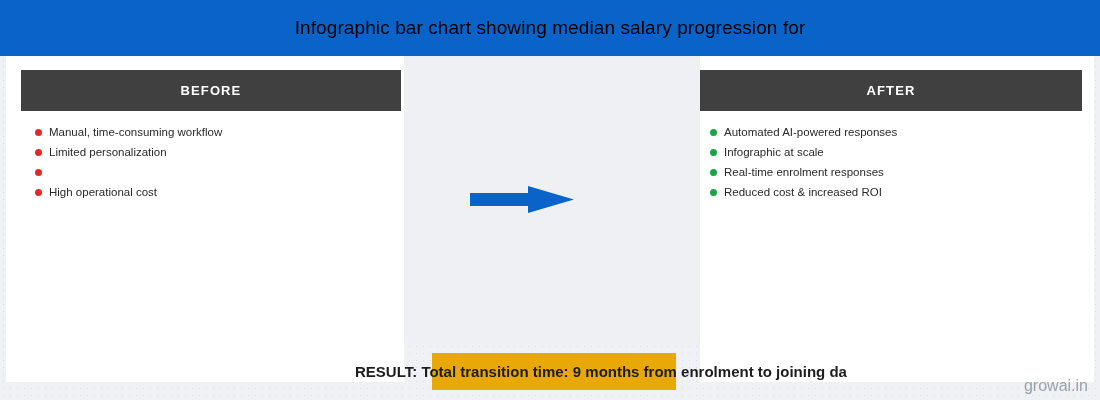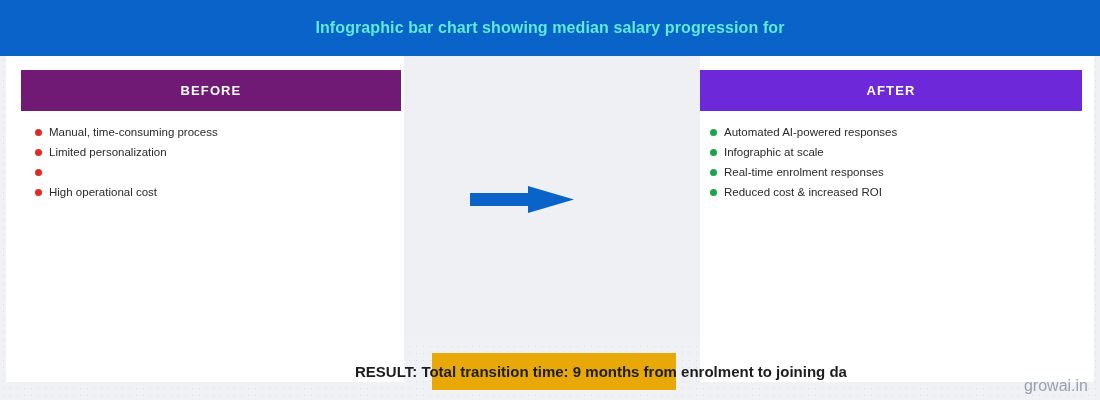--- a/index.html
+++ b/index.html
@@ -36,23 +36,23 @@
     left: 0; top: 0;
     width: 1100px;
     height: 56px;
     background: #0a63c9;
     display: flex;
     align-items: center;
     justify-content: center;
     box-sizing: border-box;
   }
   #header-title {
-    color: #5eead4;
-    font-size: 16px;
-    font-weight: bold;
+    color: #000000;
+    font-size: 19px;
+    font-weight: normal;
     letter-spacing: 0.1px;
     white-space: nowrap;
     text-align: center;
   }
 
   
   #middle-column {
     position: absolute;
     left: 404px;
     top: 56px;
@@ -85,26 +85,26 @@
     left: 15px;
     top: 14px;
     height: 41px;
     display: flex;
     align-items: center;
     justify-content: center;
     box-sizing: border-box;
   }
   #before-card .card-header {
     width: 380px;
-    background: #701a75;
+    background: #404040;
   }
   #after-card .card-header {
     left: 0px;
     width: 382px;
-    background: #6d28d9;
+    background: #404040;
   }
   .card-header-label {
     color: #ffffff;
     font-size: 13px;
     font-weight: bold;
     letter-spacing: 1.1px;
   }
 
   .bullet-list {
     position: absolute;
@@ -193,21 +193,21 @@
     </svg>
   </div>
 
   <div id="before-card" class="card">
     <div class="card-header">
       <span class="card-header-label">BEFORE</span>
     </div>
     <ul class="bullet-list">
       <li class="bullet-item">
         <span class="bullet-dot red"></span>
-        <span class="bullet-text">Manual, time-consuming process</span>
+        <span class="bullet-text">Manual, time-consuming workflow</span>
       </li>
       <li class="bullet-item">
         <span class="bullet-dot red"></span>
         <span class="bullet-text">Limited personalization</span>
       </li>
       <li class="bullet-item">
         <span class="bullet-dot red"></span>
       </li>
       <li class="bullet-item">
         <span class="bullet-dot red"></span>

